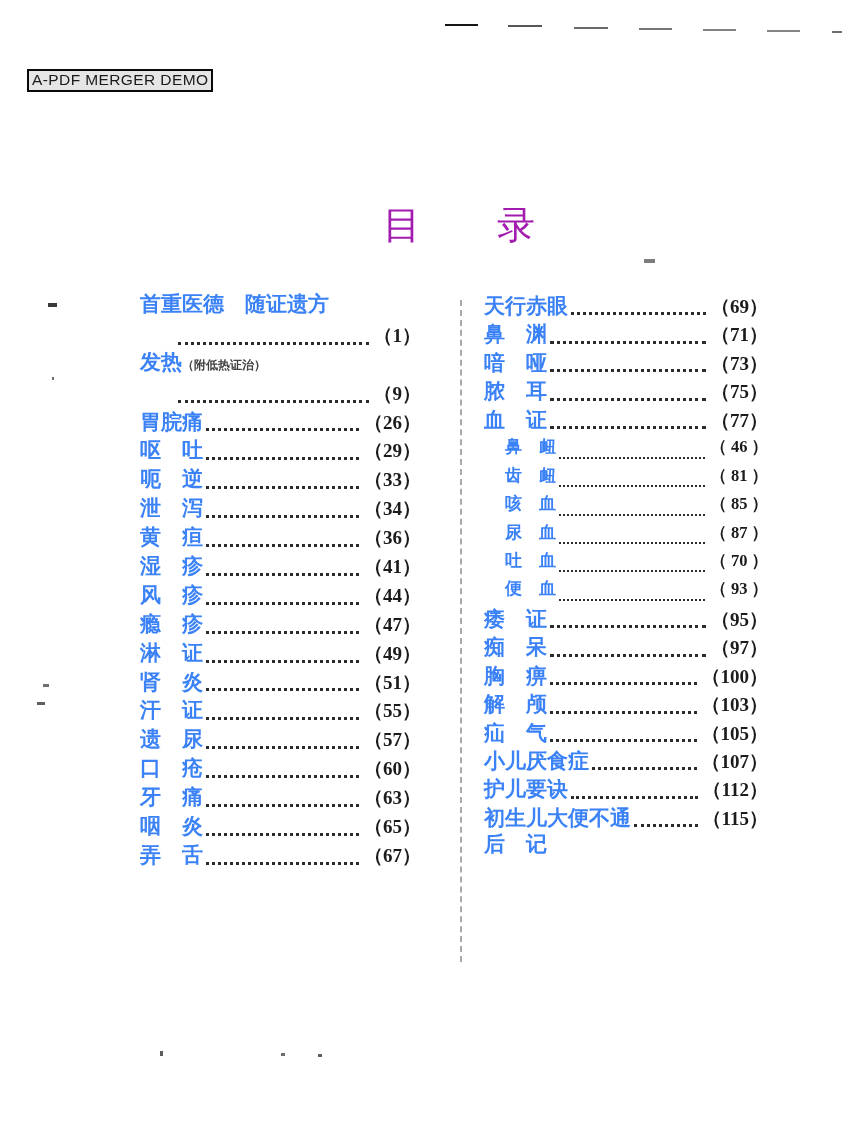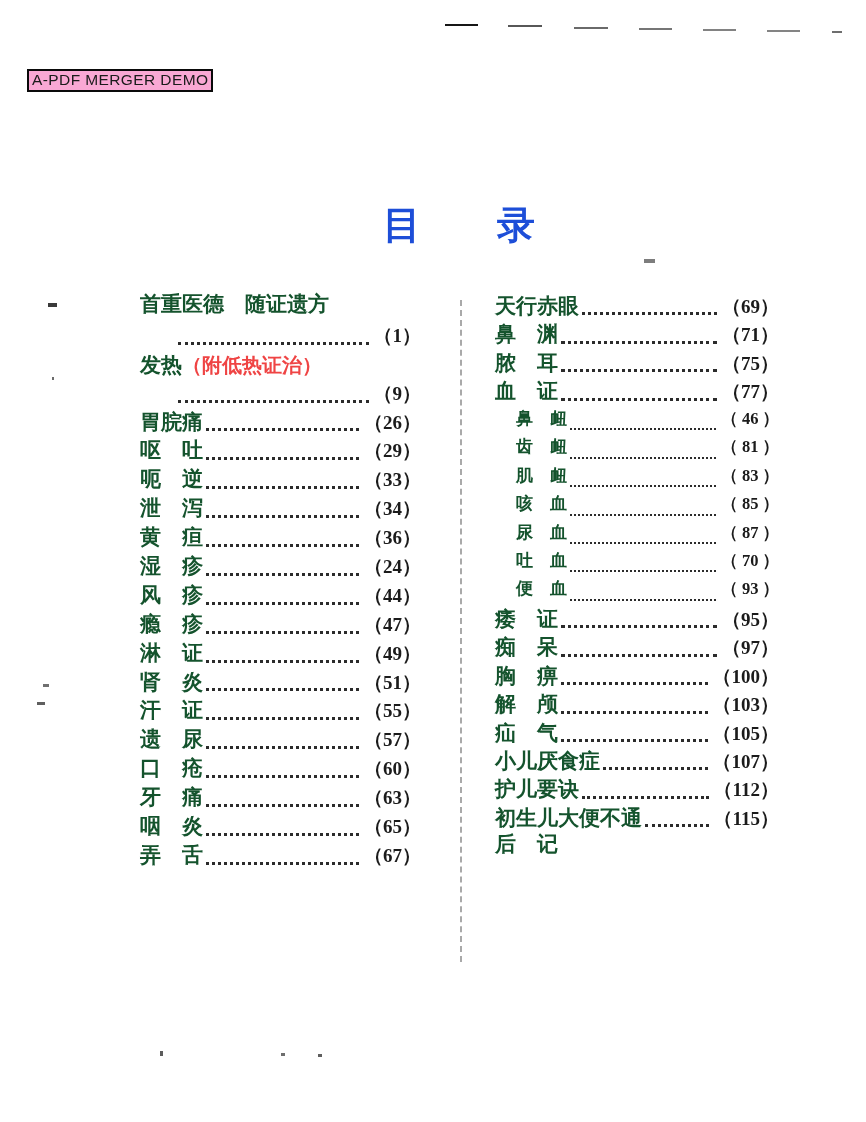--- a/index.html
+++ b/index.html
@@ -11,48 +11,48 @@
     font-family:"Liberation Serif","DejaVu Serif",serif;
     color:#1b1b1b;
   }
   
   .watermark{
     position:absolute;left:27px;top:69px;
     border:2px solid #0a0a0a;
     padding:0 3px 1px 3px;
     font-family:"Liberation Sans","DejaVu Sans",sans-serif;
     font-size:15.5px;letter-spacing:.4px;color:#1a1a1a;
-    background:#f9a8d4;white-space:nowrap;
+    background:#e5e5e5;white-space:nowrap;
   }
   
   .title{
     position:absolute;left:383px;top:200px;margin:0;
-    font-size:38px;font-weight:bold;white-space:pre;
-    color:#1d4ed8;
+    font-size:38px;font-weight:normal;white-space:pre;
+    color:#a21caf;
   }
   
   .dash{position:absolute;height:2px;}
   
   .divider{
     position:absolute;left:460px;top:300px;height:662px;width:0;
     border-left:2px dashed #8d8d8d;opacity:.75;
   }
   
   .col{position:absolute;top:294px;width:281px;}
   .col-left{left:140px;}
-  .col-right{left:495px;width:284px;}
+  .col-right{left:484px;width:284px;}
   .row{display:flex;align-items:baseline;}
   .col-left .row{height:28.9px;}
   .col-right .row{height:28.45px;}
   .t{
     white-space:pre;font-weight:bold;font-size:21px;line-height:1;
-    color:#14532d;
+    color:#3b82f6;
     text-align:right;
   }
-  .note{white-space:pre;font-weight:bold;font-size:20px;color:#ef4444;}
+  .note{white-space:pre;font-weight:bold;font-size:12px;color:#404040;}
   .leader{
     flex:1;align-self:flex-end;
     border-bottom:3px dotted #2b2b2b;
     margin:0 5px 7px 3px;min-width:10px;
   }
   .p{
     white-space:pre;font-size:19px;font-weight:bold;
     font-family:"Liberation Serif","DejaVu Serif",serif;color:#1b1b1b;text-align:center;
   }
   .row.continuation .leader{margin-left:38px;}
@@ -132,21 +132,21 @@
       <div class="row entry">
     <span class="t">黄　疸</span>
 
     <span class="leader"></span>
     <span class="p">（36）</span>
   </div>
       <div class="row entry">
     <span class="t">湿　疹</span>
 
     <span class="leader"></span>
-    <span class="p">（24）</span>
+    <span class="p">（41）</span>
   </div>
       <div class="row entry">
     <span class="t">风　疹</span>
 
     <span class="leader"></span>
     <span class="p">（44）</span>
   </div>
       <div class="row entry">
     <span class="t">瘾　疹</span>
 
@@ -209,20 +209,26 @@
     <span class="leader"></span>
     <span class="p">（69）</span>
   </div>
       <div class="row entry">
     <span class="t">鼻　渊</span>
 
     <span class="leader"></span>
     <span class="p">（71）</span>
   </div>
       <div class="row entry">
+    <span class="t">喑　哑</span>
+
+    <span class="leader"></span>
+    <span class="p">（73）</span>
+  </div>
+      <div class="row entry">
     <span class="t">脓　耳</span>
 
     <span class="leader"></span>
     <span class="p">（75）</span>
   </div>
       <div class="row entry">
     <span class="t">血　证</span>
 
     <span class="leader"></span>
     <span class="p">（77）</span>
@@ -231,26 +237,20 @@
     <span class="t">鼻　衄</span>
 
     <span class="leader"></span>
     <span class="p">（ 46 ）</span>
   </div>
       <div class="row sub">
     <span class="t">齿　衄</span>
 
     <span class="leader"></span>
     <span class="p">（ 81 ）</span>
-  </div>
-      <div class="row sub">
-    <span class="t">肌　衄</span>
-
-    <span class="leader"></span>
-    <span class="p">（ 83 ）</span>
   </div>
       <div class="row sub">
     <span class="t">咳　血</span>
 
     <span class="leader"></span>
     <span class="p">（ 85 ）</span>
   </div>
       <div class="row sub">
     <span class="t">尿　血</span>
 

